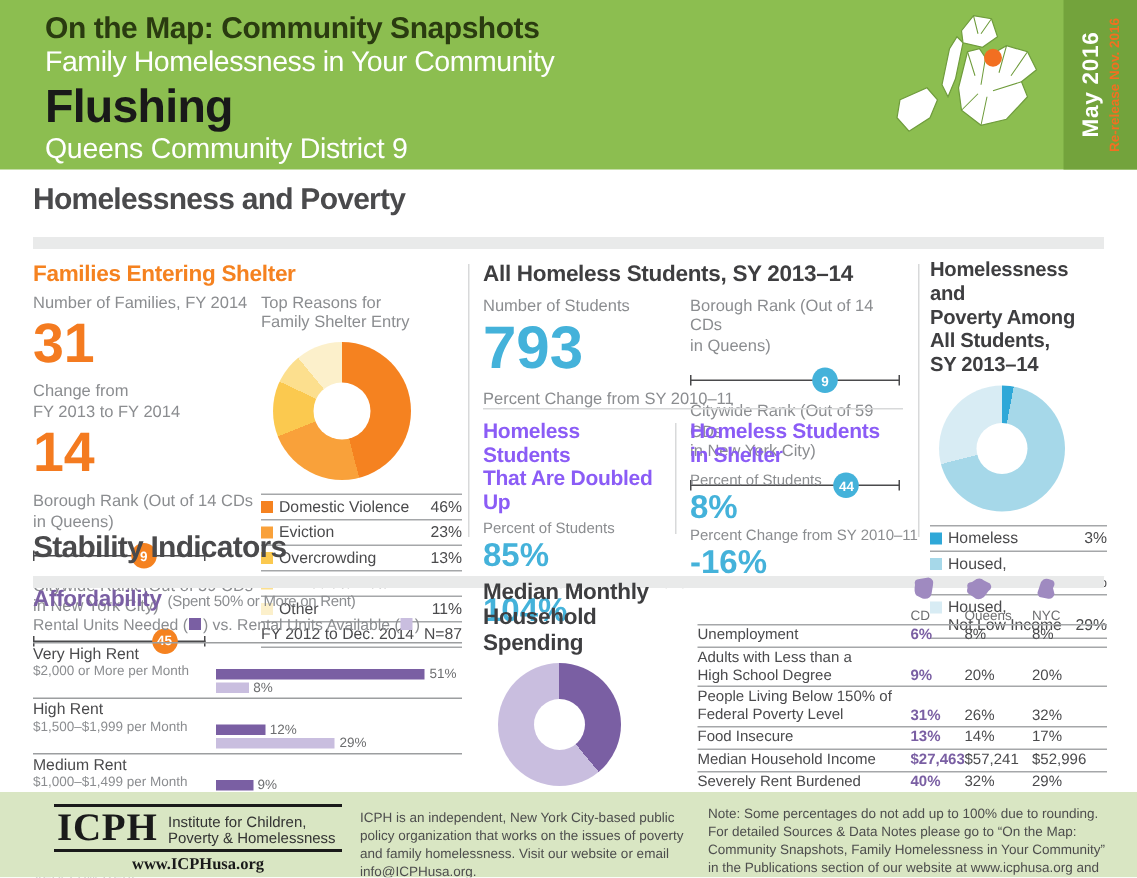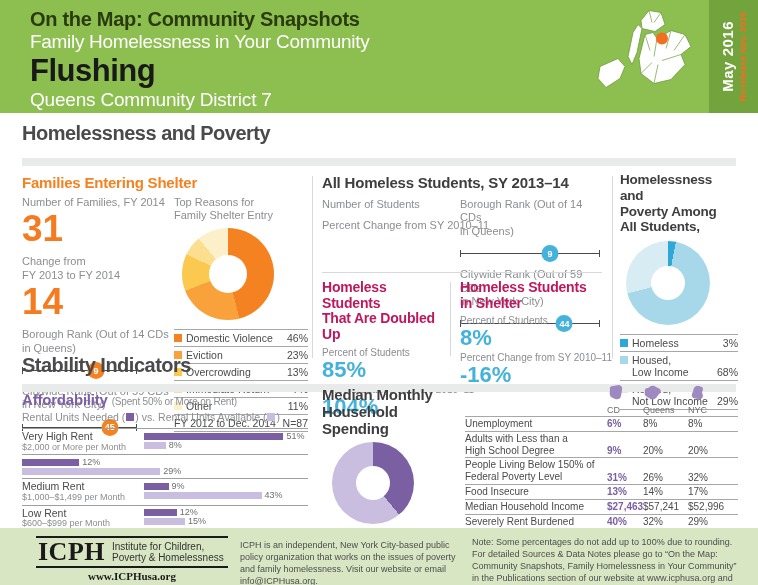--- a/index.html
+++ b/index.html
@@ -74,38 +74,38 @@
   .hdiv{position:absolute;height:1px;background:#d8d9da;}
   #hd1{left:322px;top:272px;width:280px;}
 
   .students{position:absolute;left:322px;top:174px;width:280px;}
   .stu-left{position:absolute;left:0;top:24px;width:150px;}
   .stu-right{position:absolute;left:138px;top:24px;width:142px;}
 
   .substat{position:absolute;top:280px;}
   #doubled{left:322px;width:126px;}
   #inshelter{left:460px;width:142px;}
-  .sub-title{margin:0 0 4px;font-size:14px;font-weight:bold;color:#be185d;line-height:1.12;letter-spacing:-.2px;}
+  .sub-title{margin:0 0 4px;font-size:14px;font-weight:bold;color:#8b5cf6;line-height:1.12;letter-spacing:-.2px;}
   .sm-lbl{font-size:10px;color:#8b8d90;}
 
   .poverty{position:absolute;left:620px;top:172px;width:118px;}
   .pov-title{margin:0;font-size:13.5px;font-weight:bold;color:#3e3e40;line-height:1.17;letter-spacing:-.2px;}
 
   
   .afford{position:absolute;left:22px;top:391px;width:286px;}
   .af-title{font-size:15px;font-weight:bold;color:#7a5fa3;letter-spacing:-.2px;}
   .af-sub{font-size:10px;color:#8b8d90;font-weight:normal;}
   .af-legend{font-size:10.5px;color:#8b8d90;margin:3px 0 5px;}
   .af-legend .sw{margin:0 1px;}
   .arow{display:flex;border-top:1px solid #9c9ea0;padding:2px 0 2px;}
   .arow.last{border-bottom:1px solid #9c9ea0;}
   .alabel{width:122px;flex:none;line-height:1.1;}
   .al1{font-size:10.5px;color:#4a4a4c;}
   .al2{font-size:9px;color:#8b8d90;}
-  .abars{flex:1;padding-top:1px;}
+  .abars{flex:1;padding-top:14px;}
   .abar{display:flex;align-items:center;height:8px;margin-bottom:1px;}
   .fill{height:7px;flex:none;}
   .bval{font-size:9px;color:#6d6e70;margin-left:3px;line-height:1;}
 
   
   .spending{position:absolute;left:322px;top:386px;width:134px;}
   .sp-legend .legend-val{margin-left:auto;}
   .sp-pct{width:26px;text-align:right;flex:none;}
 
   
@@ -118,38 +118,38 @@
   .trow.last{border-bottom:1px solid #a5a7a9;}
   .tlabel{width:142px;flex:none;line-height:1.18;}
   .tv{flex:none;}
   .tv-cd{width:36px;color:#7a5fa3;font-weight:bold;}
   .tv-q{width:45px;}
   .tv-n{flex:1;}
 
   
   .footer{position:absolute;left:0;top:528px;width:758px;height:57px;background:#d9e6c3;}
   .logo{position:absolute;left:36px;top:8px;width:192px;color:#1a1a1a;}
-  .logo-top{display:flex;align-items:center;border-top:2px solid #1a1a1a;border-bottom:2px solid #1a1a1a;padding:1px 2px;}
+  .logo-top{display:flex;align-items:flex-end;border-top:2px solid #1a1a1a;border-bottom:2px solid #1a1a1a;padding:1px 2px;}
   .logo-icph{font-family:"Liberation Serif",serif;font-size:26px;font-weight:bold;letter-spacing:.5px;line-height:1;}
   .logo-org{font-size:10px;line-height:1.12;margin-left:7px;color:#333;}
   .logo-web{text-align:center;font-family:"Liberation Serif",serif;font-size:11px;font-weight:bold;margin-top:2px;}
   .about{position:absolute;left:240px;top:11px;width:220px;font-size:9px;line-height:1.35;color:#4d4d4d;}
   .note{position:absolute;left:472px;top:8px;width:272px;font-size:9px;line-height:1.35;color:#4d4d4d;}
 </style>
 </head>
 <body>
 
 <div class="page">
 
   <header class="header">
     <div class="hdr-text">
       <div class="kicker">On the Map: Community Snapshots</div>
       <div class="subtitle">Family Homelessness in Your Community</div>
       <div class="h-title">Flushing</div>
-      <div class="district">Queens Community District 7</div>
+      <div class="district">Queens Community District 9</div>
     </div>
     <div class="map">
       <svg width="112" height="105" viewBox="0 0 112 104">
         <g fill="#ffffff" stroke="#6f9c3c" stroke-width="0.8">
           <path d="M8,62 L26,54 L33,62 L28,74 L14,83 L6,74 Z"></path>
           <path d="M36,52 L41,28 L46,20 L50,24 L45,48 L40,60 Z"></path>
           <path d="M49,16 L57,6 L69,8 L73,20 L63,27 L50,24 Z"></path>
           <path d="M47,54 L53,30 L61,28 L65,34 L79,26 L93,30 L99,42 L89,50 L93,60 L79,75 L62,79 L49,69 Z"></path>
         </g>
         <g fill="none" stroke="#6f9c3c" stroke-width="0.7">
@@ -240,20 +240,21 @@
     </div>
   </section>
 
   <div class="vdiv" id="vd1"></div>
   <div class="vdiv" id="vd2"></div>
 
   <section class="students">
     <h3 class="blk-title t-dark">All Homeless Students, SY 2013–14</h3>
     <div class="stu-left">
       <div class="lbl">Number of Students</div>
+      <div class="big big-blue">793</div>
       <div class="lbl mt8 nowrap">Percent Change from SY 2010–11</div>
     </div>
     <div class="stu-right">
       <div class="lbl">
         <div>Borough Rank (Out of 14 CDs</div>
         <div>in Queens)</div>
       </div>
       <div class="slider blue w140">
         <span class="tick left"></span>
           <span class="track"></span>
@@ -296,20 +297,21 @@
     <div class="mid-blue">8%</div>
     <div class="sm-lbl nowrap">Percent Change from SY 2010–11</div>
     <div class="mid-blue">-16%</div>
   </section>
 
   <section class="poverty">
     <h4 class="pov-title">
       <div>Homelessness and</div>
       <div>Poverty Among</div>
       <div>All Students,</div>
+      <div>SY 2013–14</div>
     </h4>
     <div class="donut donut-pov" style="background: conic-gradient(rgb(47, 168, 216) 0%, rgb(47, 168, 216) 3%, rgb(166, 216, 233) 3%, rgb(166, 216, 233) 71%, rgb(216, 236, 244) 71%, rgb(216, 236, 244) 100%);">
         <div class="hole"></div>
       </div>
     <div class="legend">
       <div class="legend-row">
         <span class="sw" style="background: rgb(47, 168, 216);"></span>
         <span>Homeless</span>
         <span class="legend-val">3%</span>
       </div>
@@ -354,20 +356,24 @@
               <span class="fill" style="background: rgb(122, 95, 163); width: 85%;"></span>
               <span class="bval">51%</span>
             </div>
           <div class="abar">
               <span class="fill" style="background: rgb(201, 190, 223); width: 13.3333%;"></span>
               <span class="bval">8%</span>
             </div>
         </div>
       </div>
       <div class="arow">
+        <div class="alabel">
+            <div class="al1">High Rent</div>
+            <div class="al2">$1,500–$1,999 per Month</div>
+          </div>
         <div class="abars">
           <div class="abar">
               <span class="fill" style="background: rgb(122, 95, 163); width: 20%;"></span>
               <span class="bval">12%</span>
             </div>
           <div class="abar">
               <span class="fill" style="background: rgb(201, 190, 223); width: 48.3333%;"></span>
               <span class="bval">29%</span>
             </div>
         </div>

